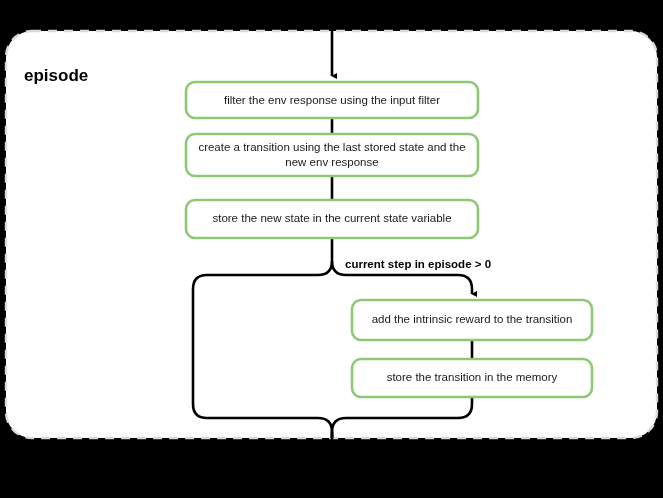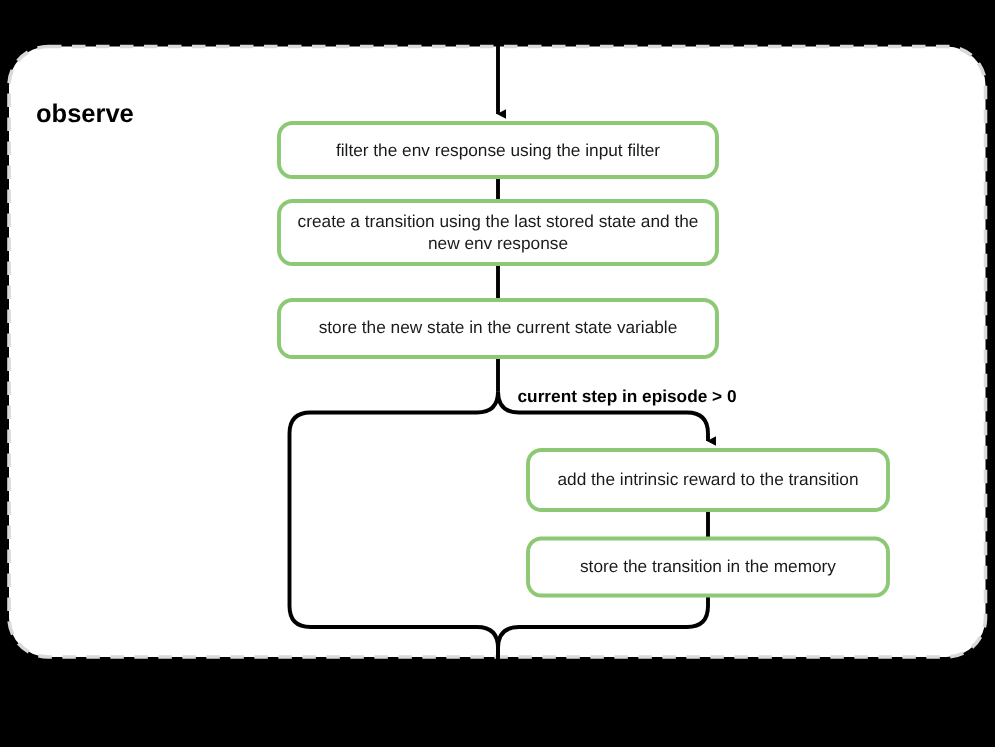--- a/index.html
+++ b/index.html
@@ -103,15 +103,15 @@
     </g>
 
     <g>
       <rect x="352" y="359" width="240" height="38" rx="9" ry="9" fill="#ffffff" stroke="#8dc974" stroke-width="2.6"></rect>
       <text class="node-label" x="472" y="378">store the transition in the memory</text>
     </g>
 
     <text class="edge-label" x="345" y="265">current step in episode &gt; 0</text>
   </svg>
 
-  <div class="group-title">observe</div>
+  <div class="group-title">episode</div>
 
 </div>
 
 </body></html>

